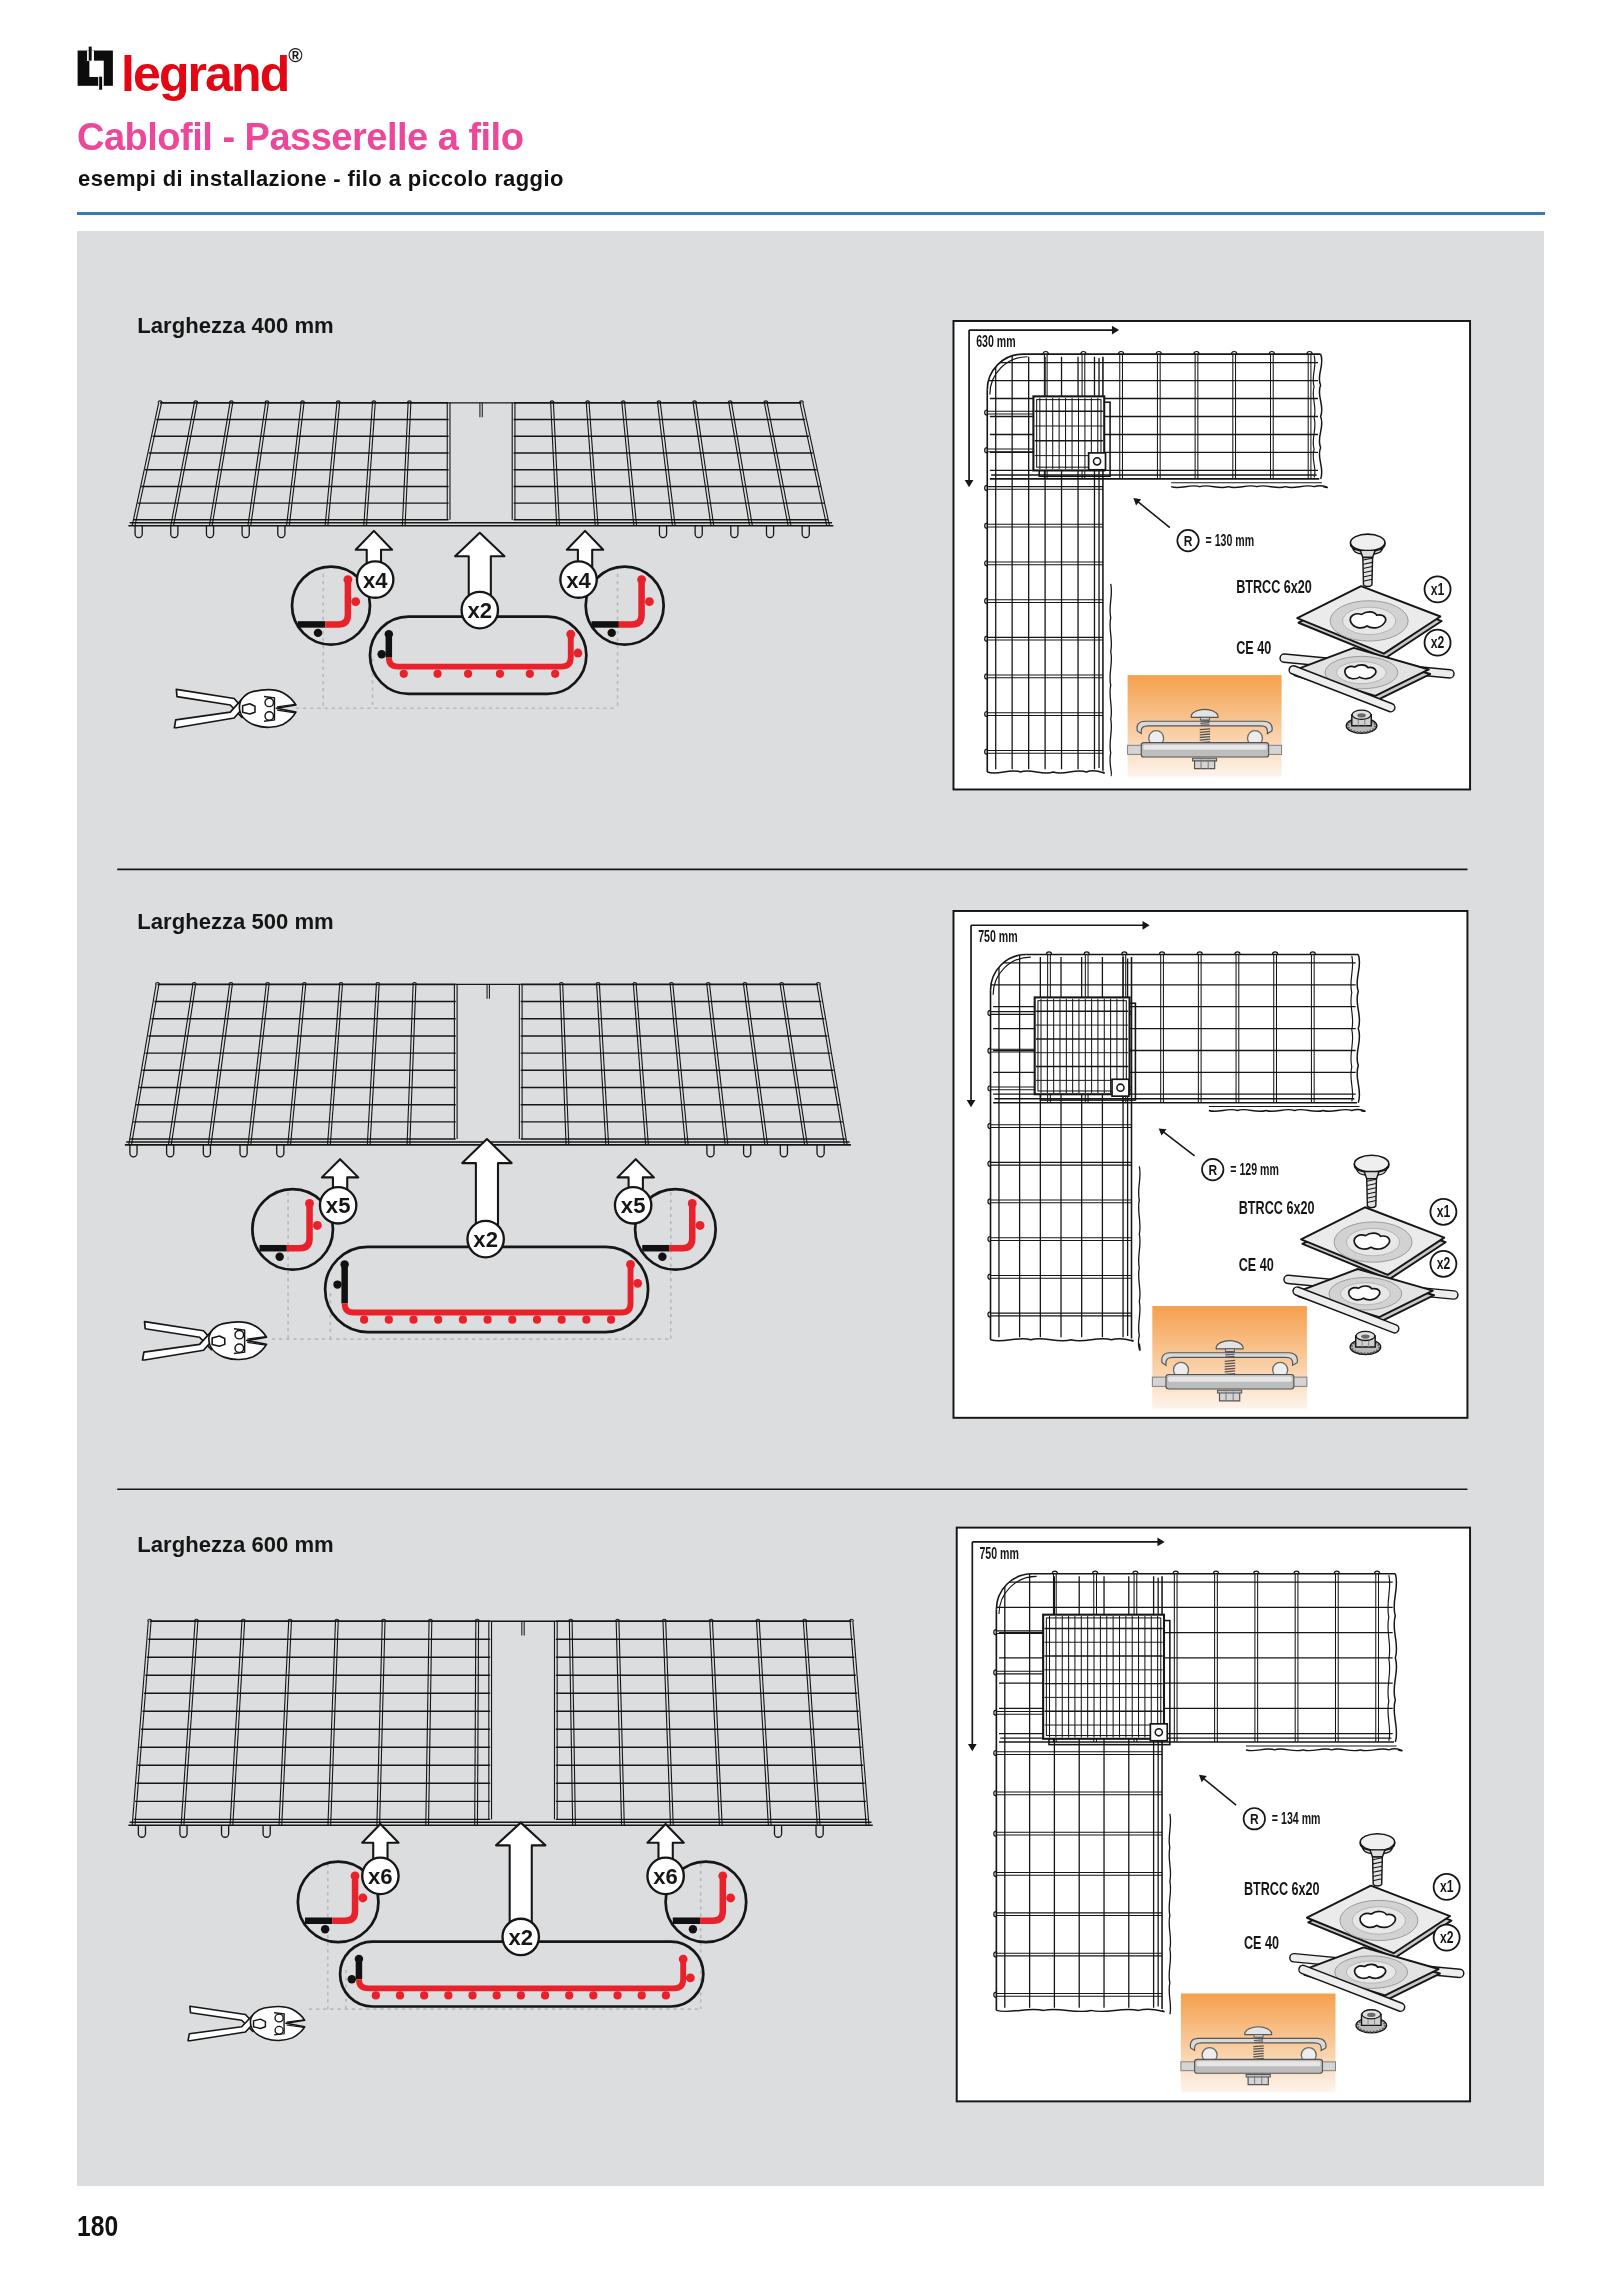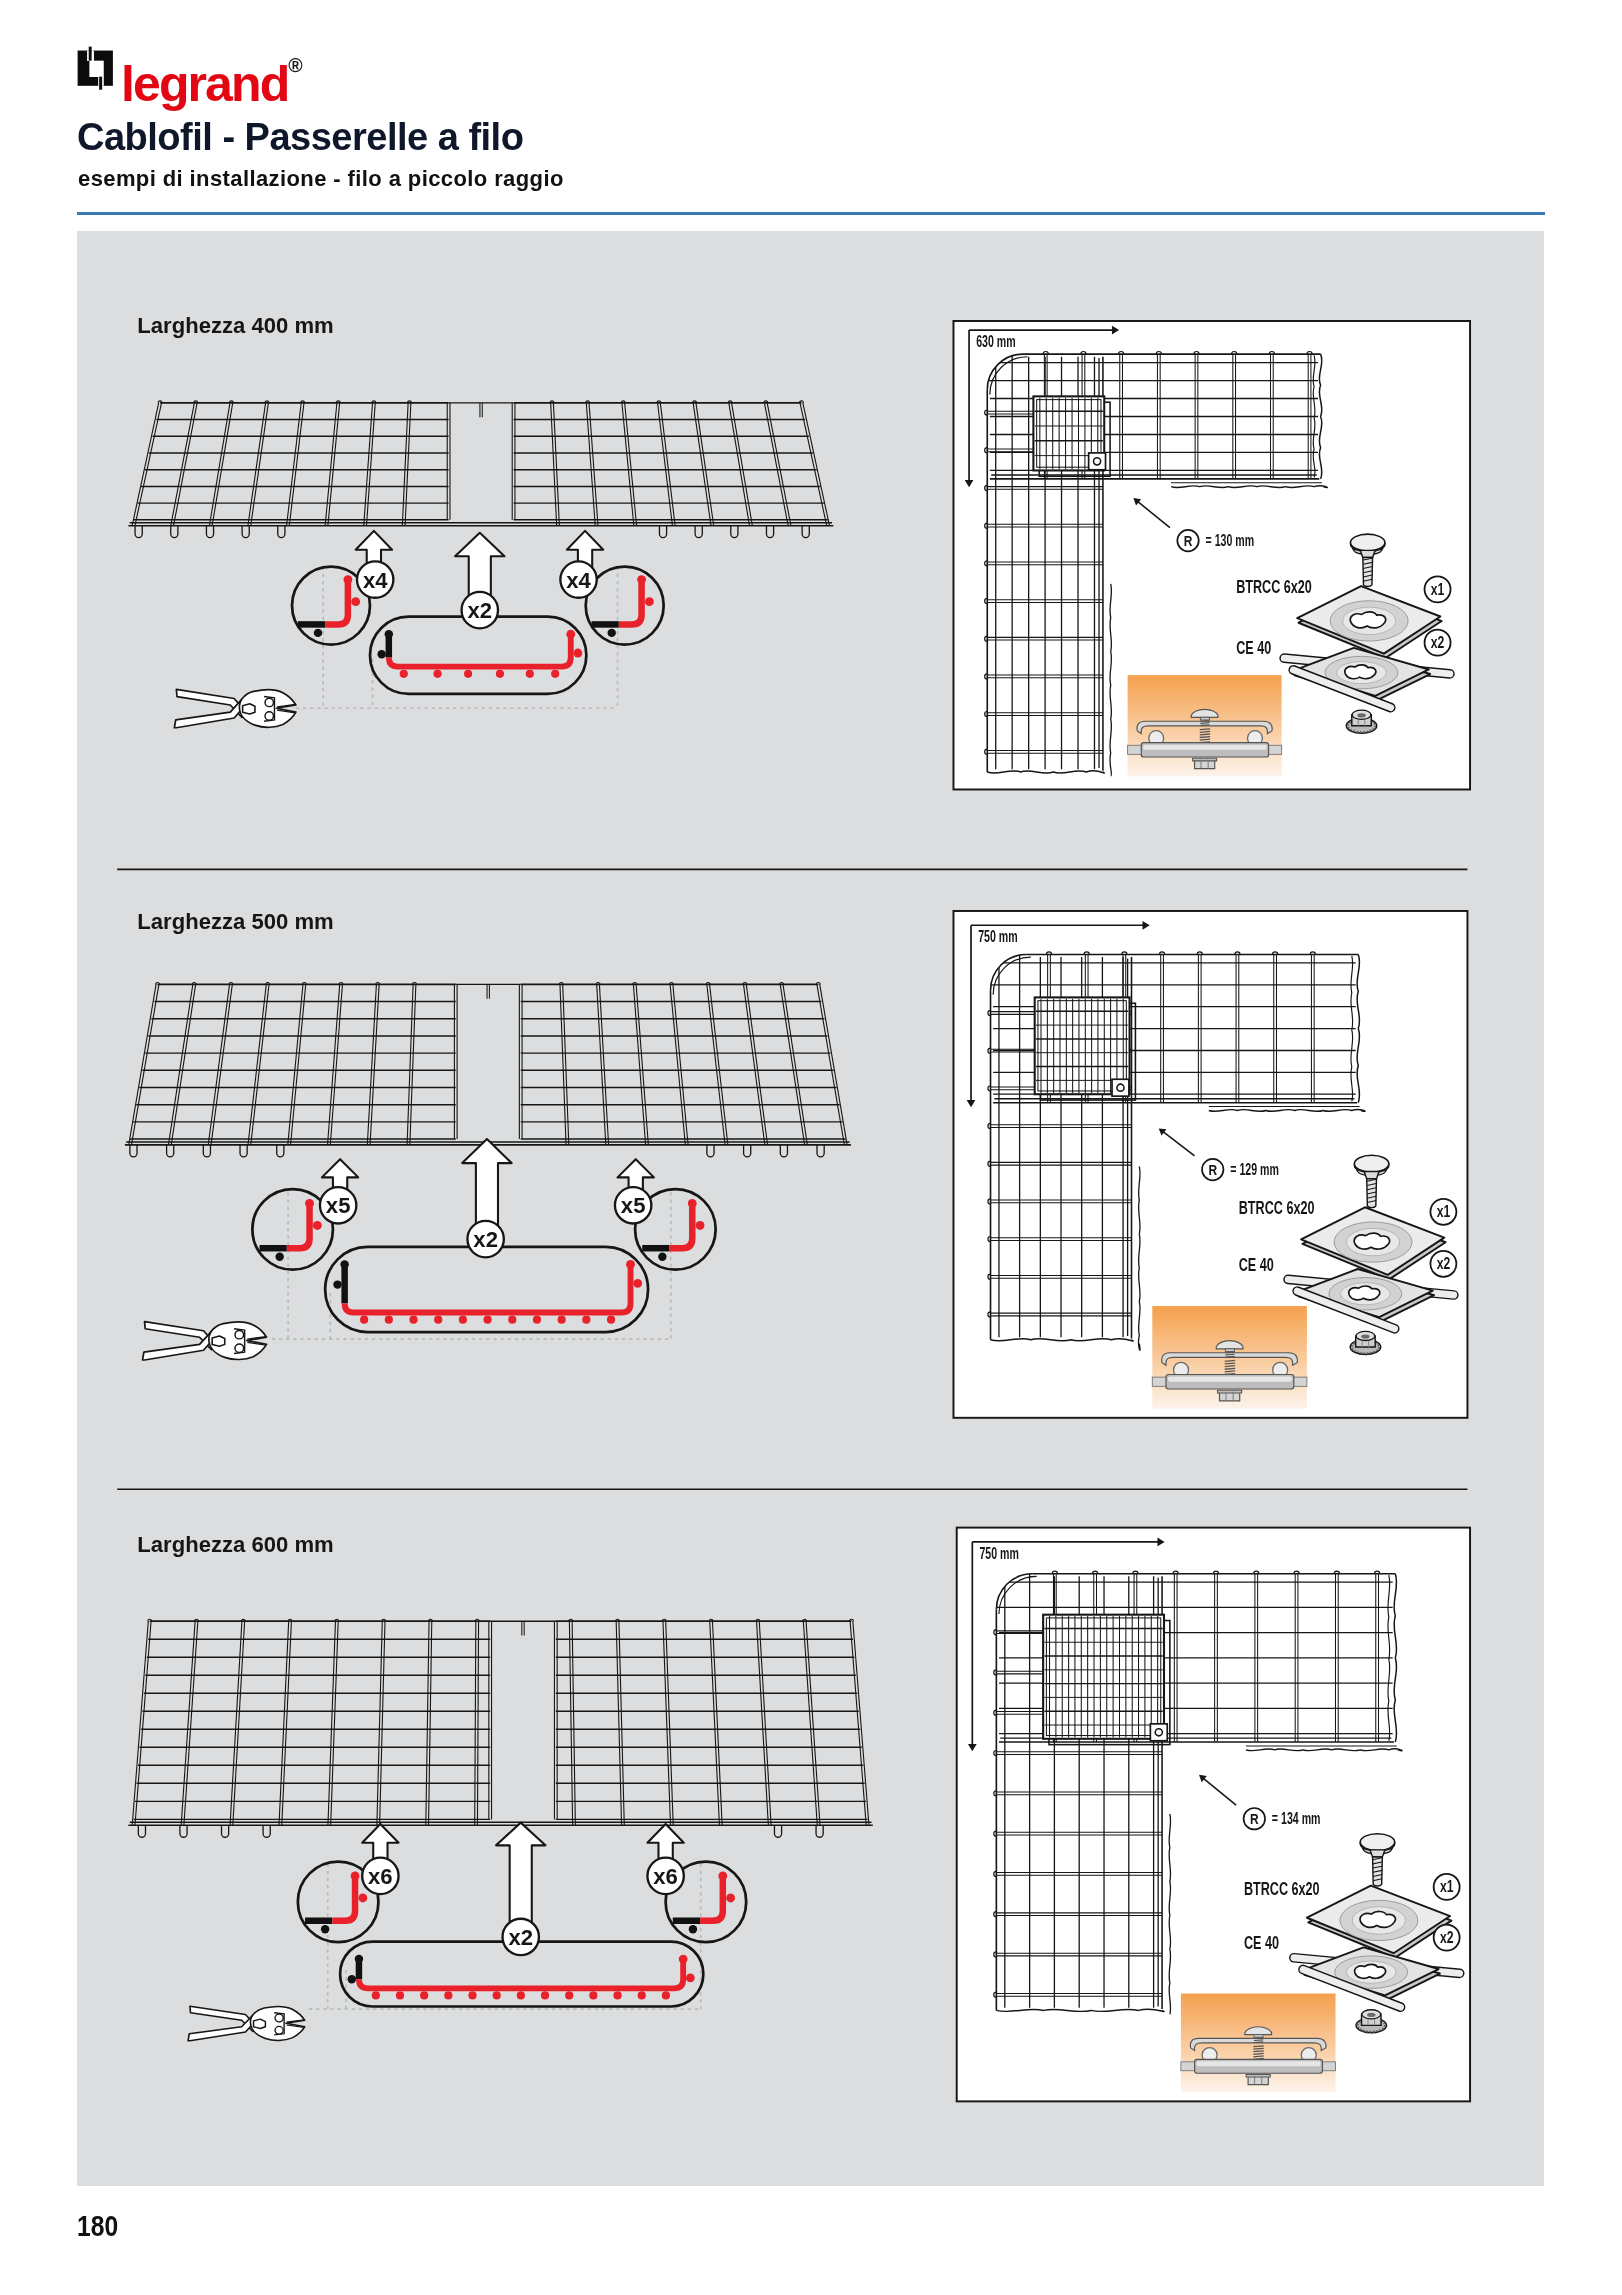--- a/index.html
+++ b/index.html
@@ -15,23 +15,23 @@
 
   <svg class="abs" style="left:75px;top:44px;" width="49" height="49" viewBox="0 0 75 75">
     <rect x="4" y="10" width="54" height="54" fill="#0c0c0c"></rect>
     <rect x="22" y="25.5" width="22" height="25" fill="#fff"></rect>
     <rect x="18.5" y="10" width="10.5" height="16" fill="#fff"></rect>
     <rect x="21" y="4" width="4.5" height="21.5" fill="#0c0c0c"></rect>
     <rect x="35.5" y="50" width="8.5" height="14" fill="#fff"></rect>
     <rect x="37" y="50" width="4.5" height="20" fill="#0c0c0c"></rect>
   </svg>
 
-  <div class="abs" style="left:121px;top:44px;font-size:50px;font-weight:bold;color:#e30613;letter-spacing:-1.9px;margin-top:10px;">legrand<span style="font-size:19.5px;color:#1a1a1a;vertical-align:29px;letter-spacing:0;">®</span></div>
-
-  <div class="abs" style="left:77px;top:116px;font-size:38px;font-weight:bold;color:#0f172a;letter-spacing:-0.5px;">Cablofil - Passerelle a filo</div>
+  <div class="abs" style="left:121px;top:44px;font-size:50px;font-weight:bold;color:#e30613;letter-spacing:-1.9px;">legrand<span style="font-size:19.5px;color:#1a1a1a;vertical-align:29px;letter-spacing:0;">®</span></div>
+
+  <div class="abs" style="left:77px;top:116px;font-size:38px;font-weight:bold;color:#ec4899;letter-spacing:-0.5px;">Cablofil - Passerelle a filo</div>
 
   <div class="abs" style="left:78px;top:166px;font-size:22px;font-weight:bold;color:#111;letter-spacing:0.4px;">esempi di installazione - filo a piccolo raggio</div>
 
   <div class="abs" style="left:77px;top:212px;width:1468px;height:3.2px;background:#3a79b5;"></div>
 
   <svg class="abs" style="left:0;top:0;" width="1623" height="2295" viewBox="0 0 2497 3532" font-family="Liberation Sans, sans-serif">
     <defs>
       <linearGradient id="og" x1="0" y1="0" x2="0" y2="1">
         <stop offset="0" stop-color="#f5a04d"></stop>
         <stop offset="0.55" stop-color="#f9cda1"></stop>

